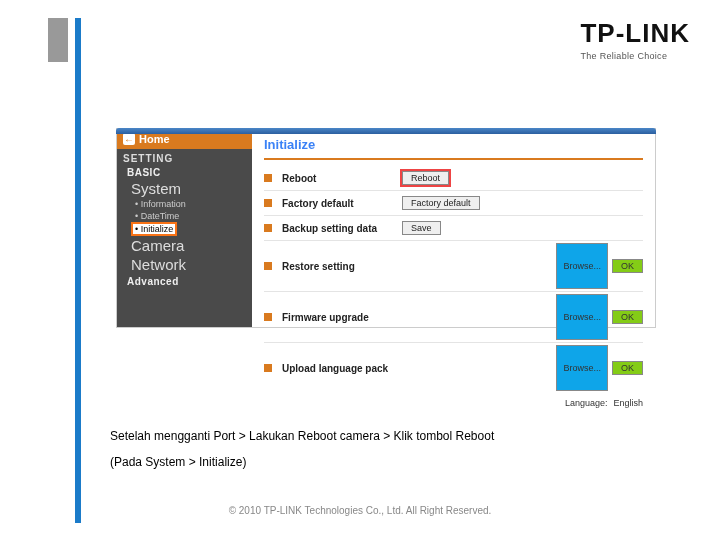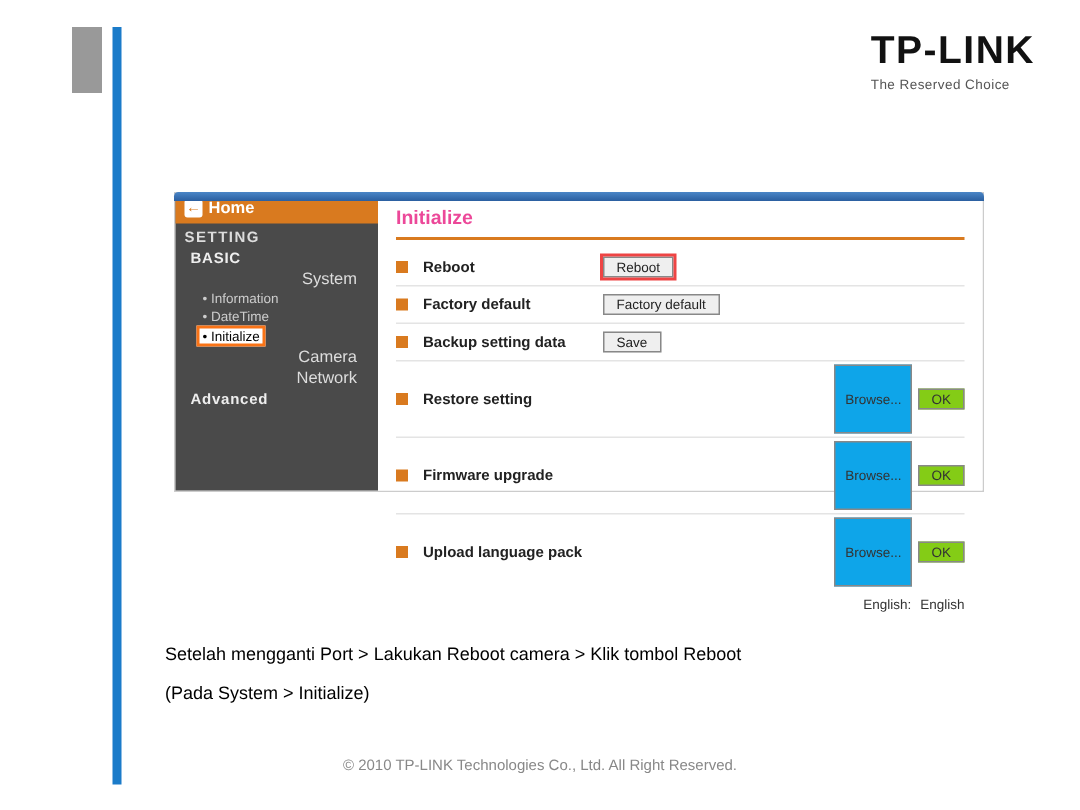--- a/index.html
+++ b/index.html
@@ -9,25 +9,25 @@
   .left-bar-blue { position: absolute; left: 75px; top: 18px; width: 6px; height: 505px; background: #1b7bc9; }
   .logo { position: absolute; right: 30px; top: 18px; text-align: left; }
   .logo-main { font-family: "Arial Black", Arial, sans-serif; font-weight: 900; font-size: 26px; letter-spacing: 1px; color: #111; }
   .logo-sub { font-size: 9px; color: #555; margin-top: 2px; letter-spacing: 0.3px; }
   .screenshot { position: absolute; left: 116px; top: 128px; width: 540px; height: 200px; border: 1px solid #ccc; background: #fff; font-size: 10px; }
   .ss-sidebar { position: absolute; left: 0; top: 0; width: 135px; height: 100%; background: #4a4a4a; color: #fff; }
   .ss-home { background: #d97a1f; color: #fff; padding: 3px 6px; height: 20px; display: flex; align-items: center; gap: 4px; font-weight: bold; font-size: 11px; }
   .ss-home-arrow { display: inline-block; width: 12px; height: 12px; background: #fff; color: #d97a1f; text-align: center; line-height: 12px; font-size: 10px; border-radius: 2px; }
   .ss-section { padding: 4px 6px 1px; font-weight: bold; font-size: 10px; letter-spacing: 1px; color: #ddd; }
   .ss-section2 { padding: 2px 10px 1px; font-weight: bold; font-size: 10px; color: #eee; letter-spacing: 0.5px;}
-  .ss-sub { padding: 1px 14px; color: #ddd; font-size: 11px; text-align: right; }
+  .ss-sub { padding: 1px 14px; color: #ddd; font-size: 15px; }
   .ss-item { padding: 1px 18px; color: #ccc; font-size: 9px; }
   .ss-item.highlight { background: #fff; color: #000; display: inline-block; border: 2px solid #f97316; margin-left: 14px; padding: 0 2px; }
   .ss-main { position: absolute; left: 135px; top: 0; right: 0; bottom: 0; padding: 8px 12px; background: #fff; }
-  .ss-title { color: #ec4899; font-weight: bold; font-size: 13px; margin-bottom: 6px; }
+  .ss-title { color: #3b82f6; font-weight: bold; font-size: 13px; margin-bottom: 6px; }
   .ss-hr { border-top: 2px solid #d97a1f; margin: 2px 0 8px; }
   .ss-row { display: flex; align-items: center; gap: 10px; min-height: 20px; margin-bottom: 2px; }
   .ss-row-sep { border-top: 1px solid #e4e4e4; margin: 0 0 2px; }
   .ss-bullet { width: 8px; height: 8px; background: #d97a1f; flex: 0 0 8px; }
   .ss-label { width: 110px; font-weight: bold; color: #222; font-size: 10px; }
   .ss-btn { font-size: 9px; padding: 1px 8px; background: #efefef; border: 1px solid #888; cursor: pointer; color: #222; }
   .ss-btn.highlight { outline: 2px solid #e44; }
   .ss-right-group { margin-left: auto; display: flex; gap: 4px; align-items: center; }
   .ss-browse { font-size: 9px; padding: 17px 6px; background: #0ea5e9; border: 1px solid #888; color: #333; }
   .ss-ok { font-size: 9px; padding: 1px 8px; background: #84cc16; border: 1px solid #888; color: #333; }
@@ -39,21 +39,21 @@
 </style>
 </head>
 <body>
 
 <div class="slide">
   <div class="left-bar-gray"></div>
   <div class="left-bar-blue"></div>
 
   <div class="logo">
     <div class="logo-main">TP-LINK</div>
-    <div class="logo-sub">The Reserved Choice</div>
+    <div class="logo-sub">The Reliable Choice</div>
   </div>
 
   <div class="ss-blue-bar"></div>
   <div class="screenshot">
     <div class="ss-sidebar">
       <div class="ss-home">
         <span class="ss-home-arrow">←</span>
         <span>Home</span>
       </div>
       <div class="ss-section">SETTING</div>
@@ -109,21 +109,21 @@
       <div class="ss-row-sep"></div>
       <div class="ss-row">
         <span class="ss-bullet"></span>
         <span class="ss-label">Upload language pack</span>
         <span class="ss-right-group">
           <button class="ss-browse">Browse...</button>
           <button class="ss-ok">OK</button>
         </span>
       </div>
       <div class="ss-row" style="justify-content:flex-end;gap:6px;">
-        <span class="ss-lang-label">English:</span>
+        <span class="ss-lang-label">Language:</span>
         <span class="ss-lang-label">English</span>
       </div>
     </div>
   </div>
 
   <div class="caption">
     <p>Setelah mengganti Port &gt; Lakukan Reboot camera &gt; Klik tombol Reboot</p>
     <p>(Pada System &gt; Initialize)</p>
   </div>
 

